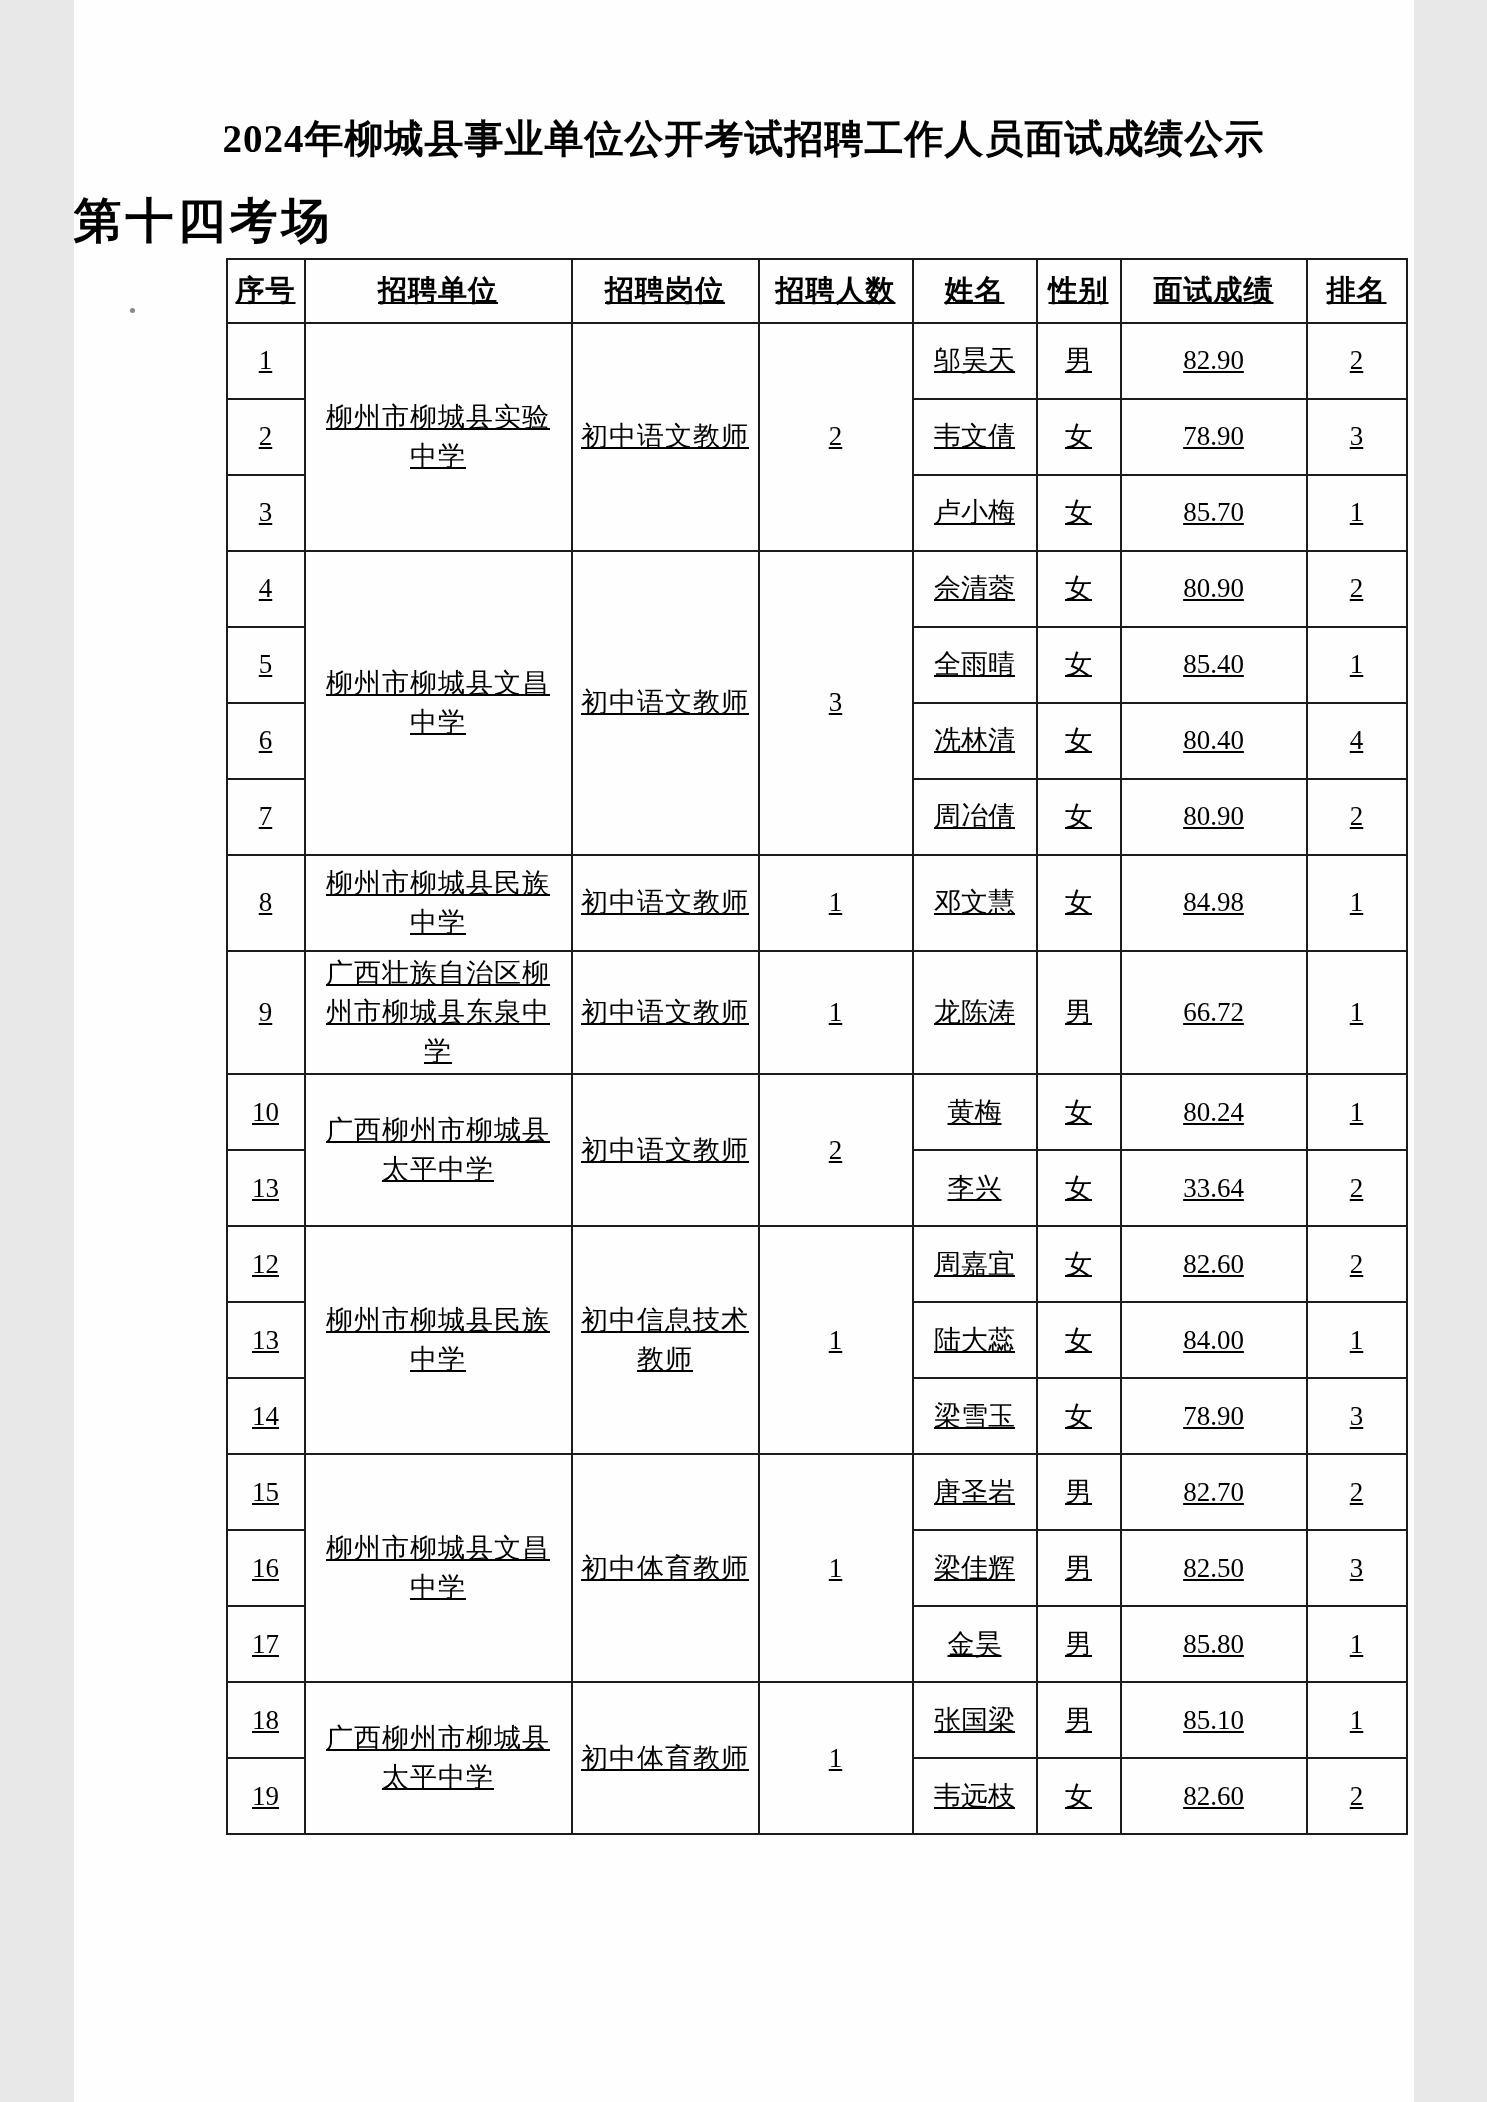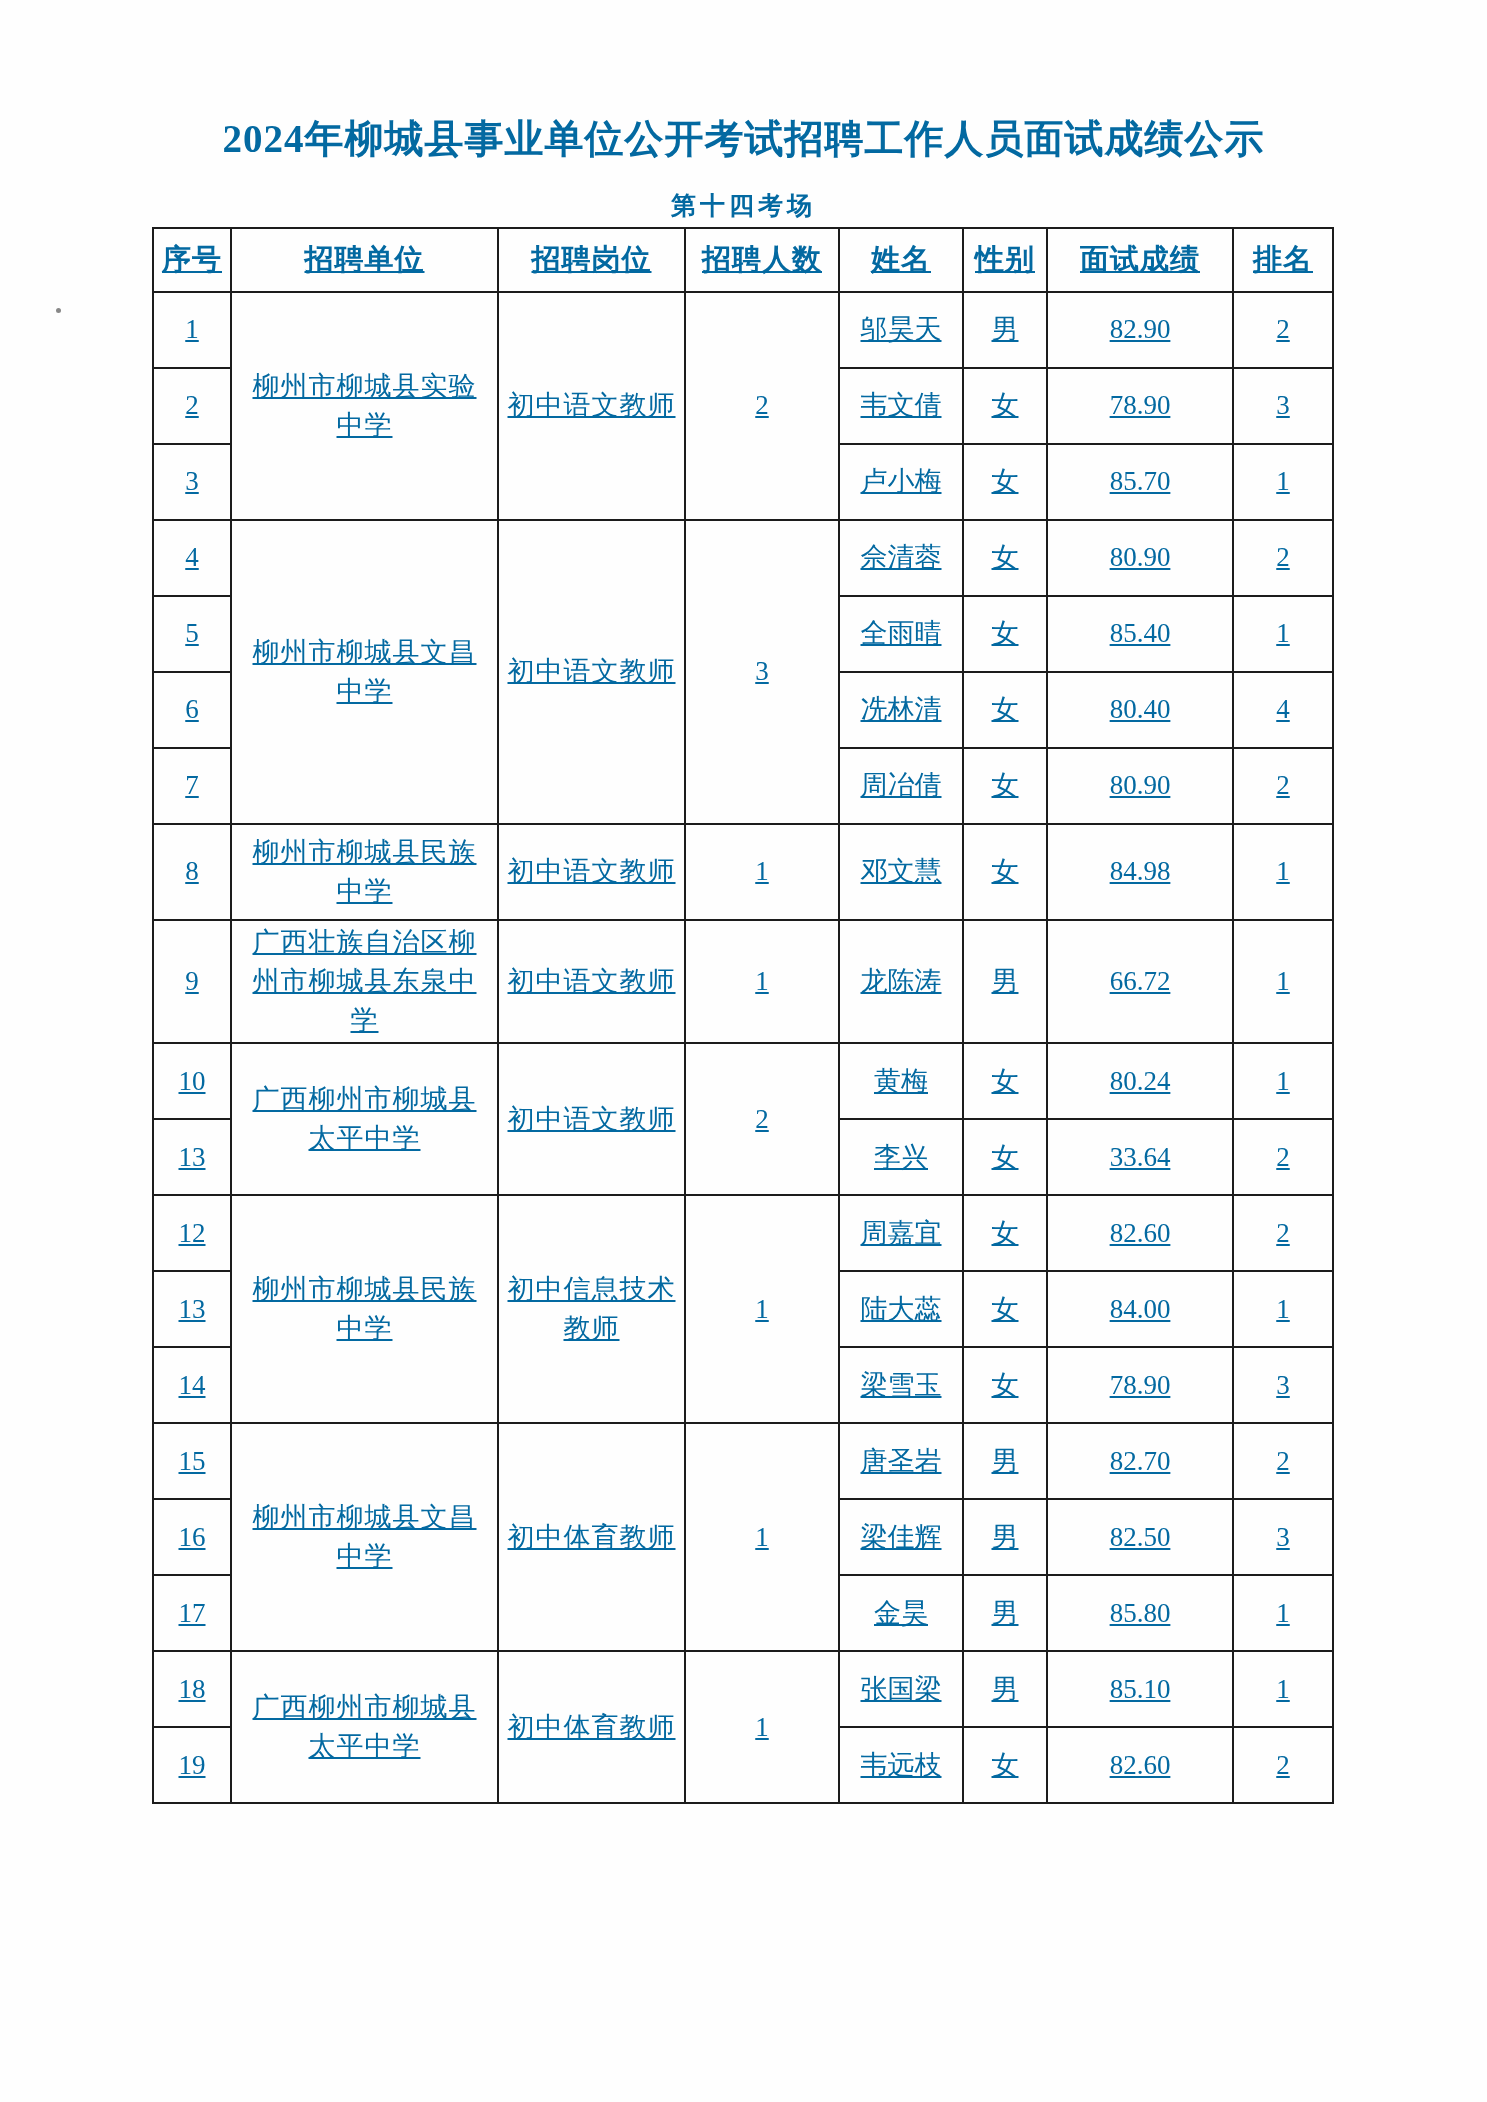--- a/index.html
+++ b/index.html
@@ -1,22 +1,22 @@
 <!DOCTYPE html>
 <html><head>
 <meta charset="utf-8">
 <style>
   html, body { margin: 0; padding: 0; background: #e8e8e8; }
   .page {
     position: relative;
-    width: 1487px;
+    width: 1340px;
     height: 2102px;
     margin: 0 auto;
     background: #fefefe;
-    color: #0369a1;
+    color: #000000;
     font-family: "Liberation Serif", "DejaVu Serif", serif;
     overflow: hidden;
   }
   .scan-speck {
     position: absolute;
     left: 56px; top: 308px;
     width: 5px; height: 5px;
     background: #555;
     border-radius: 50%;
     opacity: .7;
@@ -24,22 +24,22 @@
   .title {
     padding-top: 116px;
     text-align: center;
     font-size: 39px;
     font-weight: 700;
     letter-spacing: 1px;
     line-height: 1.2;
   }
   .subtitle {
     margin-top: 26px;
-    text-align: center;
-    font-size: 25px;
+    text-align: left;
+    font-size: 48px;
     font-weight: 600;
     letter-spacing: 4px;
   }
   .dateline {
     width: 1180px;
     margin: 12px 0 0 152px;
     padding-right: 156px;
     box-sizing: border-box;
     text-align: right;
     font-size: 29px;

